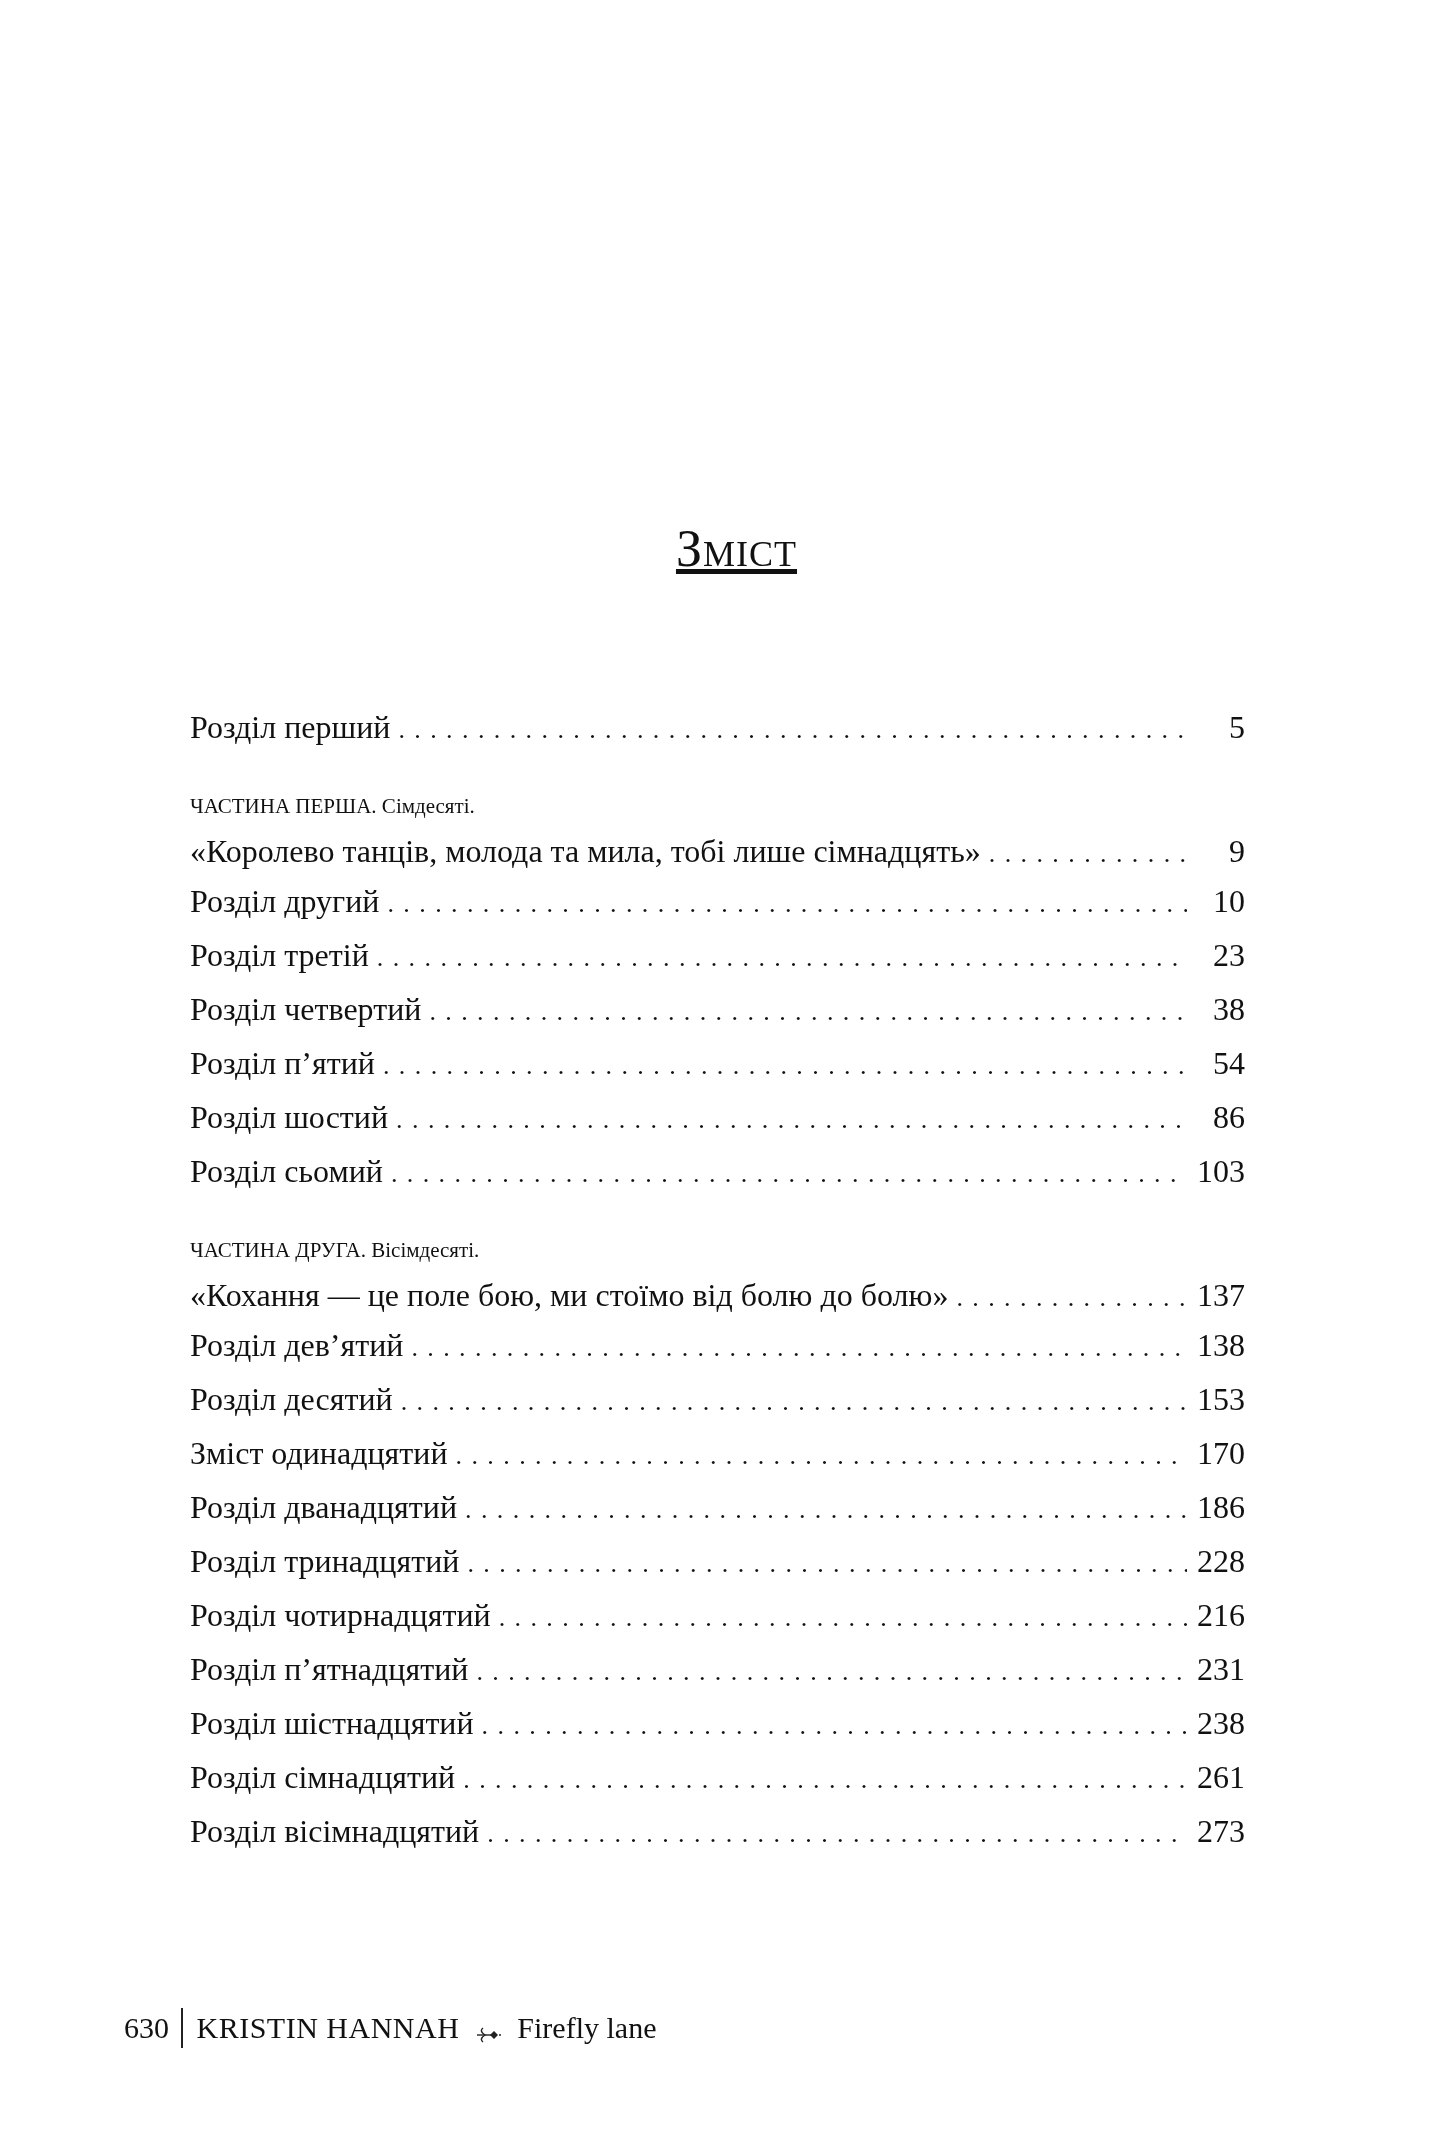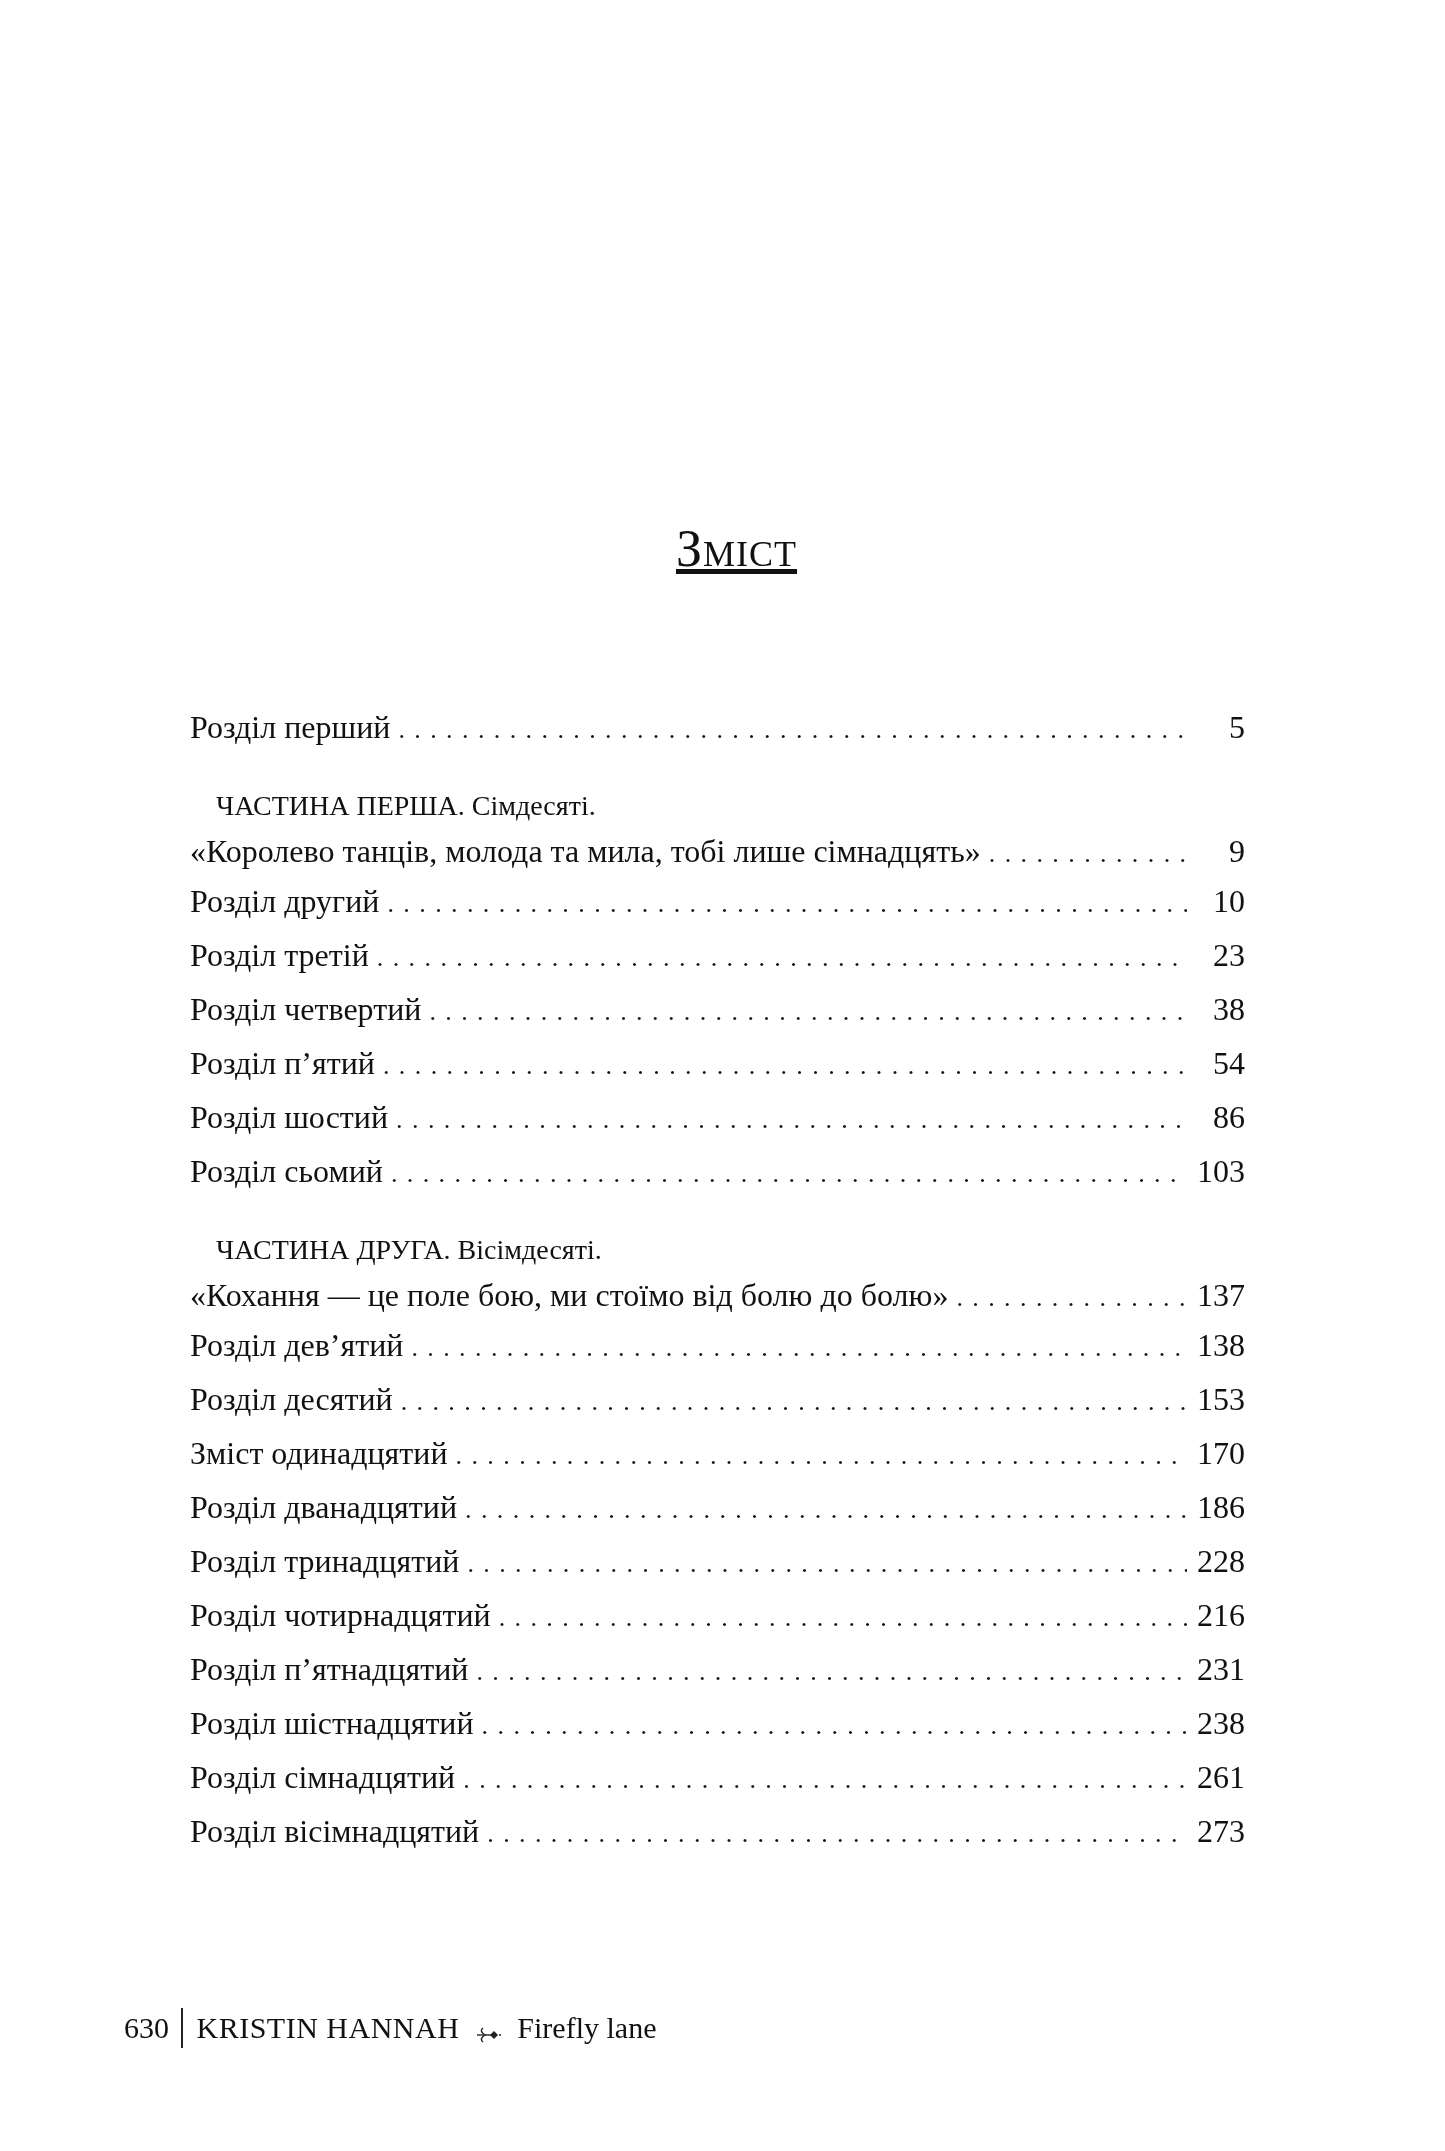--- a/index.html
+++ b/index.html
@@ -58,23 +58,22 @@
       flex: 0 0 auto;
       min-width: 52px;
       text-align: right;
     }
     .part-block {
       margin-top: 30px;
     }
     .part-heading {
       height: 44px;
       line-height: 44px;
-      font-size: 28px;
+      font-size: 21px;
       white-space: nowrap;
-      margin-left: 26px;
     }
     .part-block .toc-row.part-epigraph {
       height: 46px;
       line-height: 46px;
     }
     .footer {
       position: absolute;
       left: 124px;
       top: 2008px;
       font-size: 30px;

